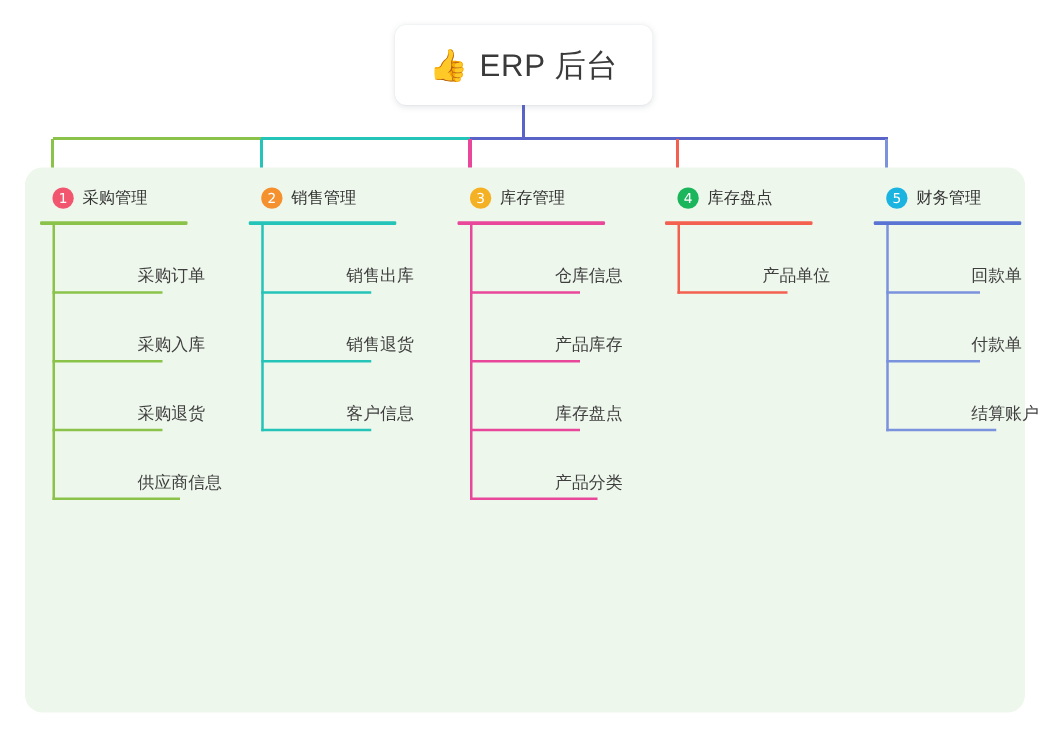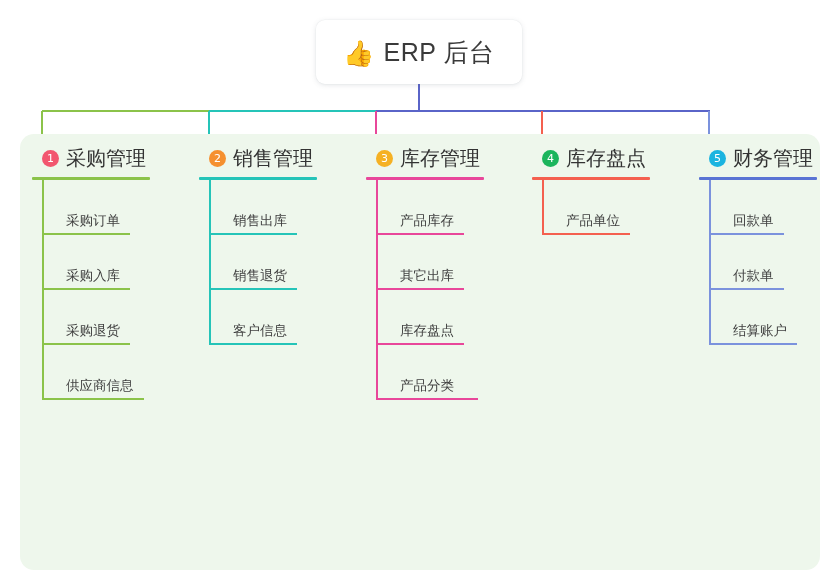--- a/index.html
+++ b/index.html
@@ -90,21 +90,21 @@
     height: 17px;
     border-radius: 50%;
     color: #ffffff;
     font-size: 11px;
     line-height: 17px;
     text-align: center;
     font-family: "DejaVu Sans", sans-serif;
     flex: none;
   }
   .col-title {
-    font-size: 20px;
+    font-size: 13px;
     color: #333333;
     white-space: nowrap;
   }
   .col-rule {
     height: 3px;
     border-radius: 1px;
     margin-top: 6px;
   }
 
   
@@ -121,20 +121,21 @@
     bottom: 0;
     width: 2px;
   }
   .leaf {
     position: relative;
     height: 55px;
     box-sizing: border-box;
     display: flex;
     align-items: flex-end;
     padding-bottom: 5px;
+    padding-left: 44px;
   }
   .leaf-rule {
     position: absolute;
     left: -2px;
     bottom: 0;
     height: 2px;
   }
   .leaf-label {
     font-size: 13.5px;
     color: #3f3f3f;
@@ -219,25 +220,25 @@
       <div class="column" style="left: 366px; width: 150px;">
         <div class="col-header">
           <span class="badge" style="background: rgb(245, 177, 36);">3</span>
           <span class="col-title">库存管理</span>
         </div>
         <div class="col-rule" style="background: rgb(232, 71, 154); width: 118px;"></div>
         <div class="children">
           <div class="spine" style="background: rgb(232, 71, 154);"></div>
           <div class="leaf">
             <div class="leaf-rule" style="background: rgb(232, 71, 154); width: 88px;"></div>
+            <span class="leaf-label">仓库信息</span>
+          </div>
+          <div class="leaf">
+            <div class="leaf-rule" style="background: rgb(232, 71, 154); width: 88px;"></div>
             <span class="leaf-label">产品库存</span>
-          </div>
-          <div class="leaf">
-            <div class="leaf-rule" style="background: rgb(232, 71, 154); width: 88px;"></div>
-            <span class="leaf-label">其它出库</span>
           </div>
           <div class="leaf">
             <div class="leaf-rule" style="background: rgb(232, 71, 154); width: 88px;"></div>
             <span class="leaf-label">库存盘点</span>
           </div>
           <div class="leaf">
             <div class="leaf-rule" style="background: rgb(232, 71, 154); width: 102px;"></div>
             <span class="leaf-label">产品分类</span>
           </div>
         </div>

